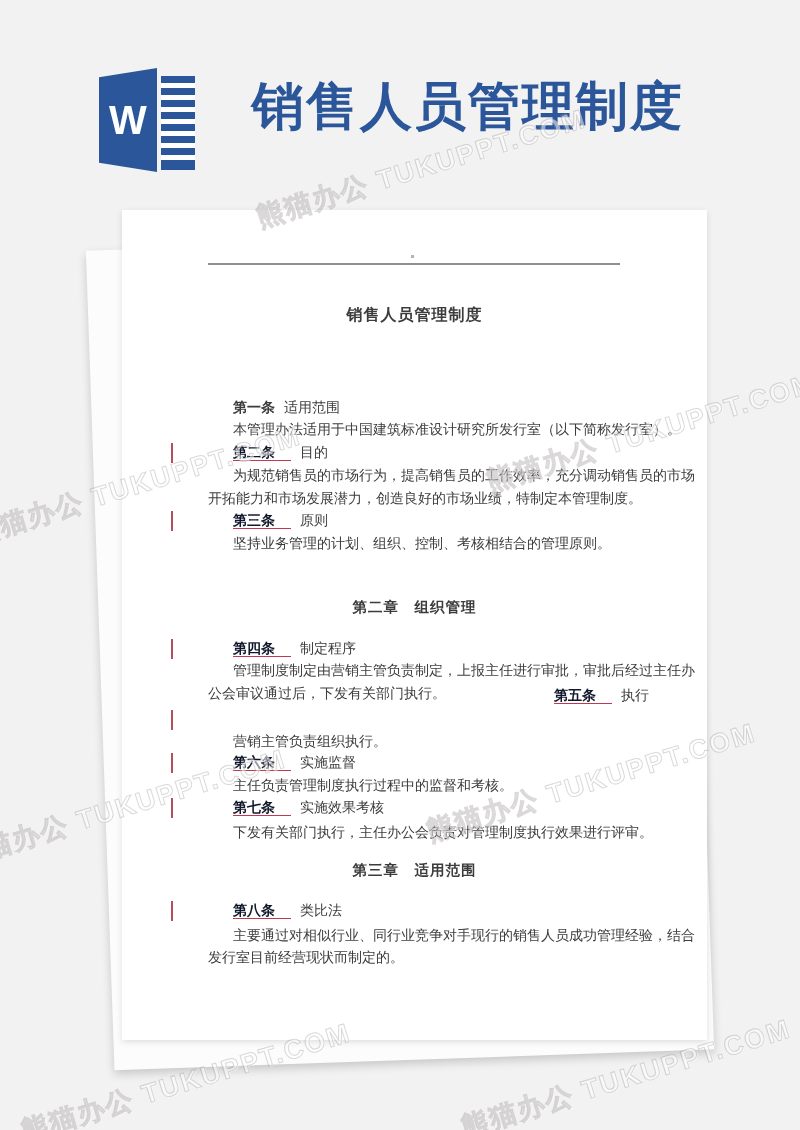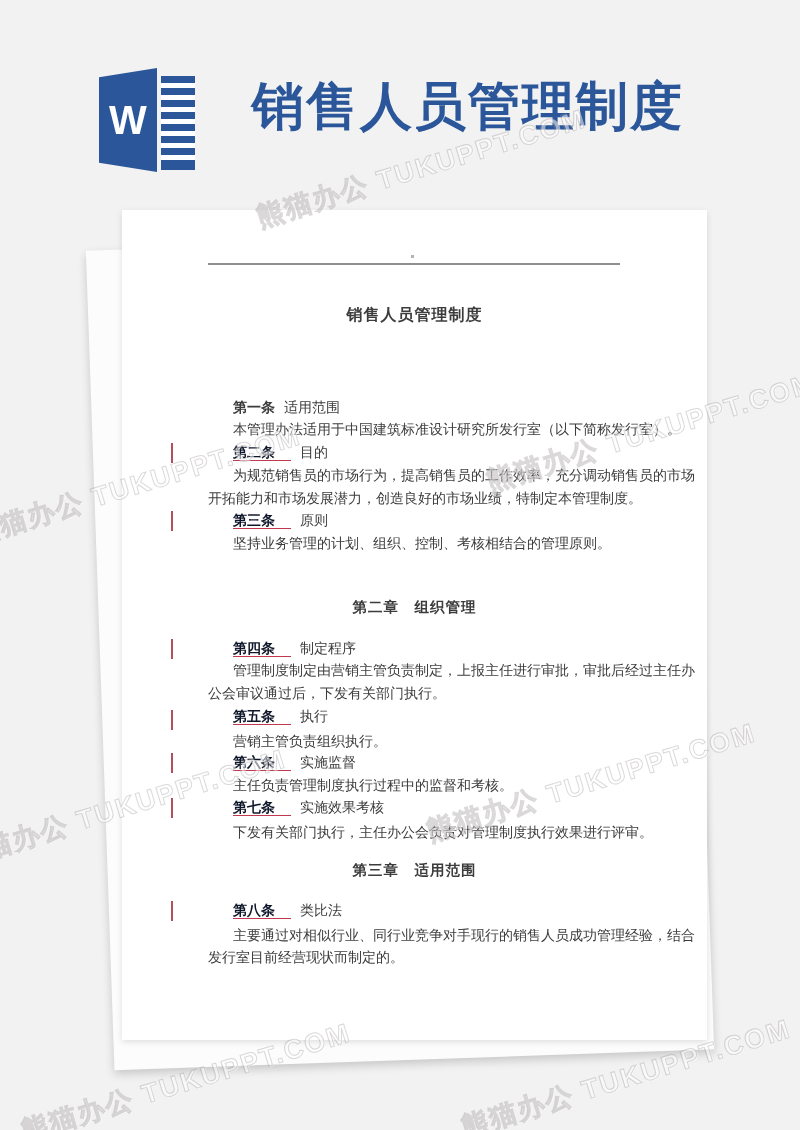--- a/index.html
+++ b/index.html
@@ -91,21 +91,21 @@
     <div class="doc-line body indent" style="top: 255px;">为规范销售员的市场行为，提高销售员的工作效率，充分调动销售员的市场</div>
     <div class="doc-line body" style="top: 278px;">开拓能力和市场发展潜力，创造良好的市场业绩，特制定本管理制度。</div>
     <div class="doc-line clause" style="top: 300px; text-indent: 25px;"><span class="num-red">第三条</span><span class="clause-rest">原则</span></div>
     <div class="rev-bar" style="top: 301px;"></div>
     <div class="doc-line body indent" style="top: 323px;">坚持业务管理的计划、组织、控制、考核相结合的管理原则。</div>
     <div class="doc-line chapter" style="top: 386px;">第二章　组织管理</div>
     <div class="doc-line clause" style="top: 428px; text-indent: 25px;"><span class="num-red">第四条</span><span class="clause-rest">制定程序</span></div>
     <div class="rev-bar" style="top: 429px;"></div>
     <div class="doc-line body indent" style="top: 450px;">管理制度制定由营销主管负责制定，上报主任进行审批，审批后经过主任办</div>
     <div class="doc-line body" style="top: 473px;">公会审议通过后，下发有关部门执行。</div>
-    <div class="doc-line clause" style="top: 496px; text-indent: 25px;"><span class="num-red">第五条</span><span class="clause-rest">执行</span></div>
+    <div class="doc-line clause" style="top: 475px; text-indent: 25px; text-align: right;"><span class="num-red">第五条</span><span class="clause-rest">执行</span></div>
     <div class="rev-bar" style="top: 500px;"></div>
     <div class="doc-line body indent" style="top: 521px;">营销主管负责组织执行。</div>
     <div class="doc-line clause" style="top: 542px; text-indent: 25px;"><span class="num-red">第六条</span><span class="clause-rest">实施监督</span></div>
     <div class="rev-bar" style="top: 543px;"></div>
     <div class="doc-line body indent" style="top: 565px;">主任负责管理制度执行过程中的监督和考核。</div>
     <div class="doc-line clause" style="top: 587px; text-indent: 25px;"><span class="num-red">第七条</span><span class="clause-rest">实施效果考核</span></div>
     <div class="rev-bar" style="top: 588px;"></div>
     <div class="doc-line body indent" style="top: 612px;">下发有关部门执行，主任办公会负责对管理制度执行效果进行评审。</div>
     <div class="doc-line chapter" style="top: 649px;">第三章　适用范围</div>
     <div class="doc-line clause" style="top: 690px; text-indent: 25px;"><span class="num-red">第八条</span><span class="clause-rest">类比法</span></div>

